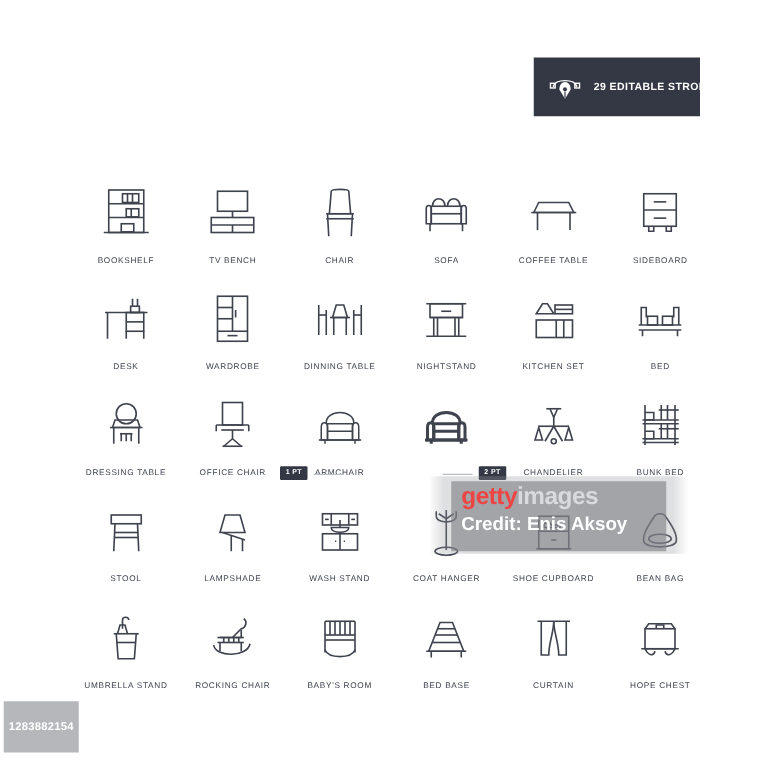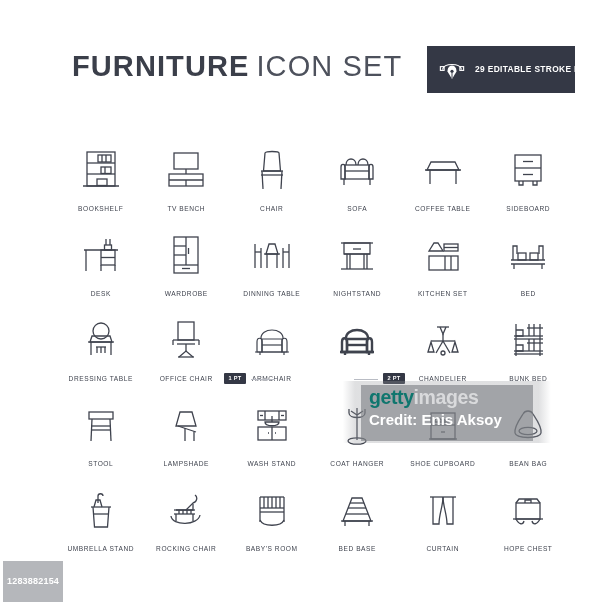--- a/index.html
+++ b/index.html
@@ -42,21 +42,21 @@
     font-size: 29px;
     font-weight: 400;
     letter-spacing: 1.1px;
     color: #4d515c;
     margin-left: 7px;
   }
   #badge-wide {
     position: absolute;
     left: 427px;
     top: 0px;
-    width: 148px;
+    width: 133px;
     height: 47px;
     background: #343845;
     display: flex;
     align-items: center;
     padding: 0 10px;
     box-sizing: border-box;
     gap: 8px;
   }
   #badge-pen {
     flex: 0 0 auto;
@@ -155,21 +155,21 @@
     pointer-events: none;
   }
   #wm-getty {
     position: absolute;
     left: 8px;
     top: 3px;
     font-size: 19.5px;
     line-height: 1;
     white-space: nowrap;
   }
-  .wm-g1 { color: #0f766e; font-weight: 700; letter-spacing: -0.4px; }
+  .wm-g1 { color: #ef4444; font-weight: 700; letter-spacing: -0.4px; }
   .wm-g2 { color: #d9dadc; font-weight: 700; letter-spacing: -0.4px; }
   #wm-credit {
     position: absolute;
     left: 8px;
     top: 27px;
     font-size: 15px;
     font-weight: 700;
     color: #ffffff;
     white-space: nowrap;
     line-height: 1;
@@ -195,23 +195,20 @@
     height: 62px;
     background: linear-gradient(90deg, rgba(150,152,157,0) 0%, rgba(150,152,157,0) 56%, rgba(150,152,157,0.30) 58%, rgba(150,152,157,0.30) 88%, rgba(150,152,157,0) 90%);
     pointer-events: none;
   }
 </style>
 </head>
 <body>
 
 <div id="header">
 
-  <div id="title-block">
-    <span class="title-bold">FURNITURE</span><span class="title-light">ICON SET</span>
-  </div>
 
   <div id="badge-wide">
     <svg id="badge-pen" viewBox="0 0 32 32" fill="none">
       <path d="M6 15 C8 8.5, 24 8.5, 26 15" stroke="#ffffff" stroke-width="1.2" fill="none" stroke-linecap="round"></path>
       <rect x="3.6" y="12.4" width="4" height="4" stroke="#ffffff" stroke-width="1.2" fill="none"></rect>
       <rect x="24.4" y="12.4" width="4" height="4" stroke="#ffffff" stroke-width="1.2" fill="none"></rect>
       <path d="M16 11.2 C12.6 11.2, 11.2 14.6, 11.2 17.6 L16 25.6 L20.8 17.6 C20.8 14.6, 19.4 11.2, 16 11.2 Z" fill="#ffffff"></path>
       <circle cx="16" cy="17.4" r="1.7" fill="#343845"></circle>
       <path d="M16 19.6 L16 24.4" stroke="#343845" stroke-width="1" stroke-linecap="round"></path>
     </svg>

